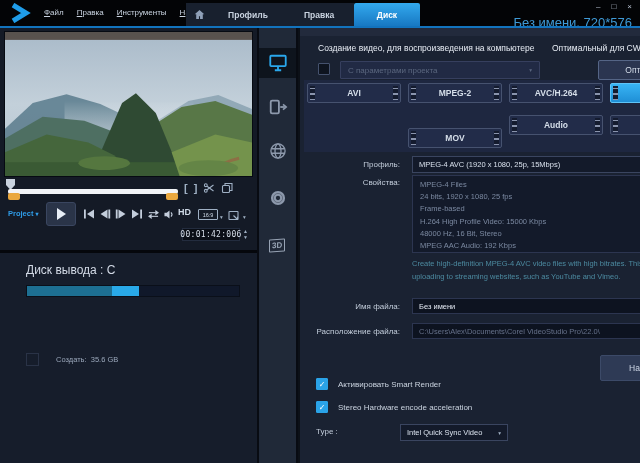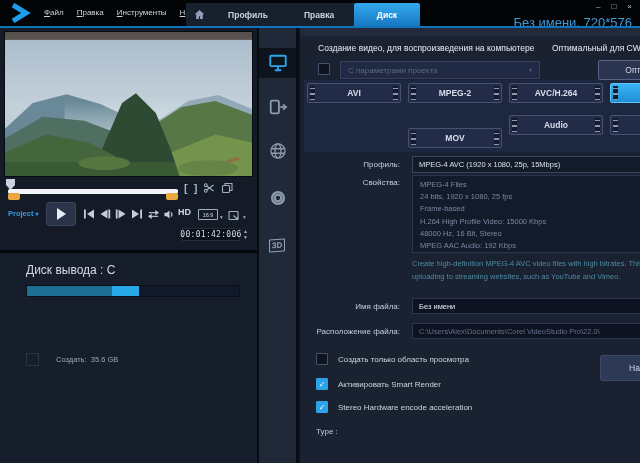--- a/index.html
+++ b/index.html
@@ -393,38 +393,36 @@
 
     <div class="desc" style="top:231px">Create high-definition MPEG-4 AVC video files with high bitrates. This profile is suitable for</div>
     <div class="desc" style="top:244px">uploading to streaming websites, such as YouTube and Vimeo.</div>
 
     <div class="field-label" style="top:274px">Имя файла:</div>
     <input class="rp-input" style="top: 270px;" value="Без имени">
 
     <div class="field-label" style="top:299px">Расположение файла:</div>
     <input class="rp-input dim" style="top: 295px;" value="C:\Users\Alex\Documents\Corel VideoStudio Pro\22.0\">
 
-    <div class="cb-row" style="top:325px">
-      <span class="checkbox">
-          <span></span>
-        </span>
-      <span class="cb-label">Создать только область просмотра</span>
-    </div>
     <div class="cb-row" style="top:350px">
       <span class="checkbox checked">
           <span>✓</span>
         </span>
       <span class="cb-label">Активировать Smart Render</span>
     </div>
     <div class="cb-row" style="top:373px">
       <span class="checkbox checked">
           <span>✓</span>
         </span>
       <span class="cb-label">Stereo Hardware encode acceleration</span>
     </div>
 
     <div class="type-label">Type :</div>
+    <div class="type-dd">
+      <span>Intel Quick Sync Video</span>
+      <span class="dd-arrow">▾</span>
+    </div>
 
     <div class="start-btn">
         <span>Начать</span>
       </div>
   </div>
 </div>
 
 </body></html>

